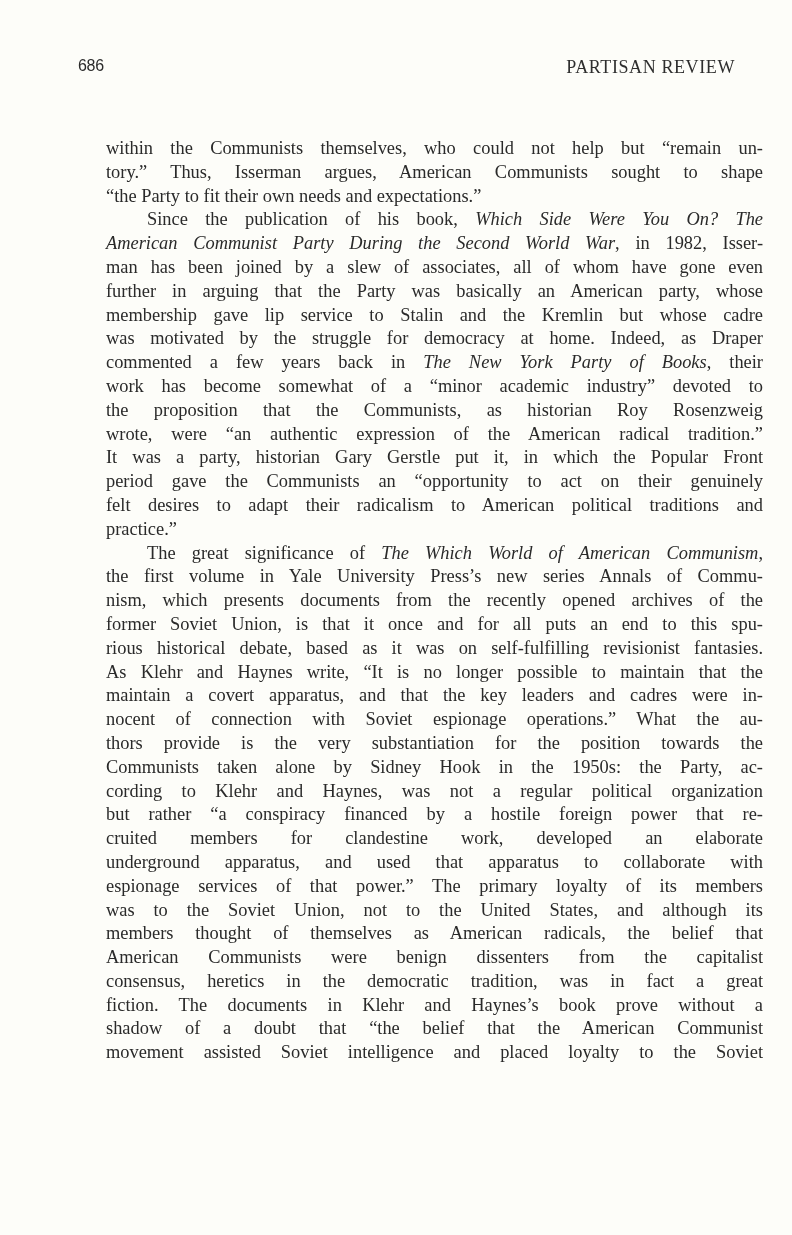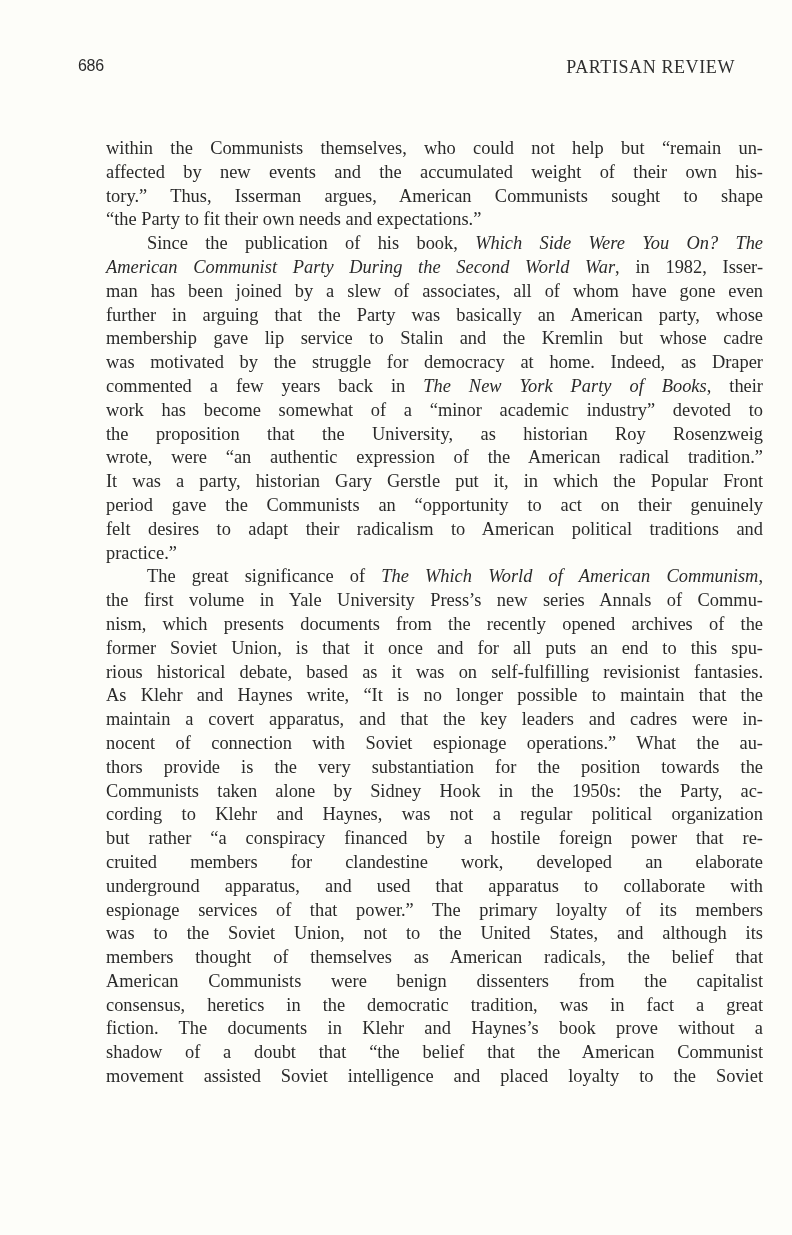--- a/index.html
+++ b/index.html
@@ -79,34 +79,33 @@
 
 <div class="page">
   <div class="running-head">
     <span class="page-number">686</span>
     <span class="journal-title">PARTISAN REVIEW</span>
   </div>
 
   <div class="body-text" id="body-text">
       <div>
         <span class="line"><span>within the Communists themselves, who could not help but “remain un-</span></span>
-        <span class="line"><span>affected by new events and the accumulated weight of their own his-</span></span>
         <span class="line"><span>tory.” Thus, Isserman argues, American Communists sought to shape</span></span>
         <span class="line last"><span>“the Party to fit their own needs and expectations.”</span></span>
       </div>
       <div>
         <span class="line indent"><span>Since the publication of his book, </span><i>Which Side Were You On? The</i></span>
         <span class="line"><i>American Communist Party During the Second World War</i><span>, in 1982, Isser-</span></span>
         <span class="line"><span>man has been joined by a slew of associates, all of whom have gone even</span></span>
         <span class="line"><span>further in arguing that the Party was basically an American party, whose</span></span>
         <span class="line"><span>membership gave lip service to Stalin and the Kremlin but whose cadre</span></span>
         <span class="line"><span>was motivated by the struggle for democracy at home. Indeed, as Draper</span></span>
         <span class="line"><span>commented a few years back in </span><i>The New York Party of Books</i><span>, their</span></span>
         <span class="line"><span>work has become somewhat of a “minor academic industry” devoted to</span></span>
-        <span class="line"><span>the proposition that the University, as historian Roy Rosenzweig</span></span>
+        <span class="line"><span>the proposition that the Communists, as historian Roy Rosenzweig</span></span>
         <span class="line"><span>wrote, were “an authentic expression of the American radical tradition.”</span></span>
         <span class="line"><span>It was a party, historian Gary Gerstle put it, in which the Popular Front</span></span>
         <span class="line"><span>period gave the Communists an “opportunity to act on their genuinely</span></span>
         <span class="line"><span>felt desires to adapt their radicalism to American political traditions and</span></span>
         <span class="line last"><span>practice.”</span></span>
       </div>
       <div>
         <span class="line indent"><span>The great significance of </span><i>The Which World of American Communism</i><span>,</span></span>
         <span class="line"><span>the first volume in Yale University Press’s new series Annals of Commu-</span></span>
         <span class="line"><span>nism, which presents documents from the recently opened archives of the</span></span>

